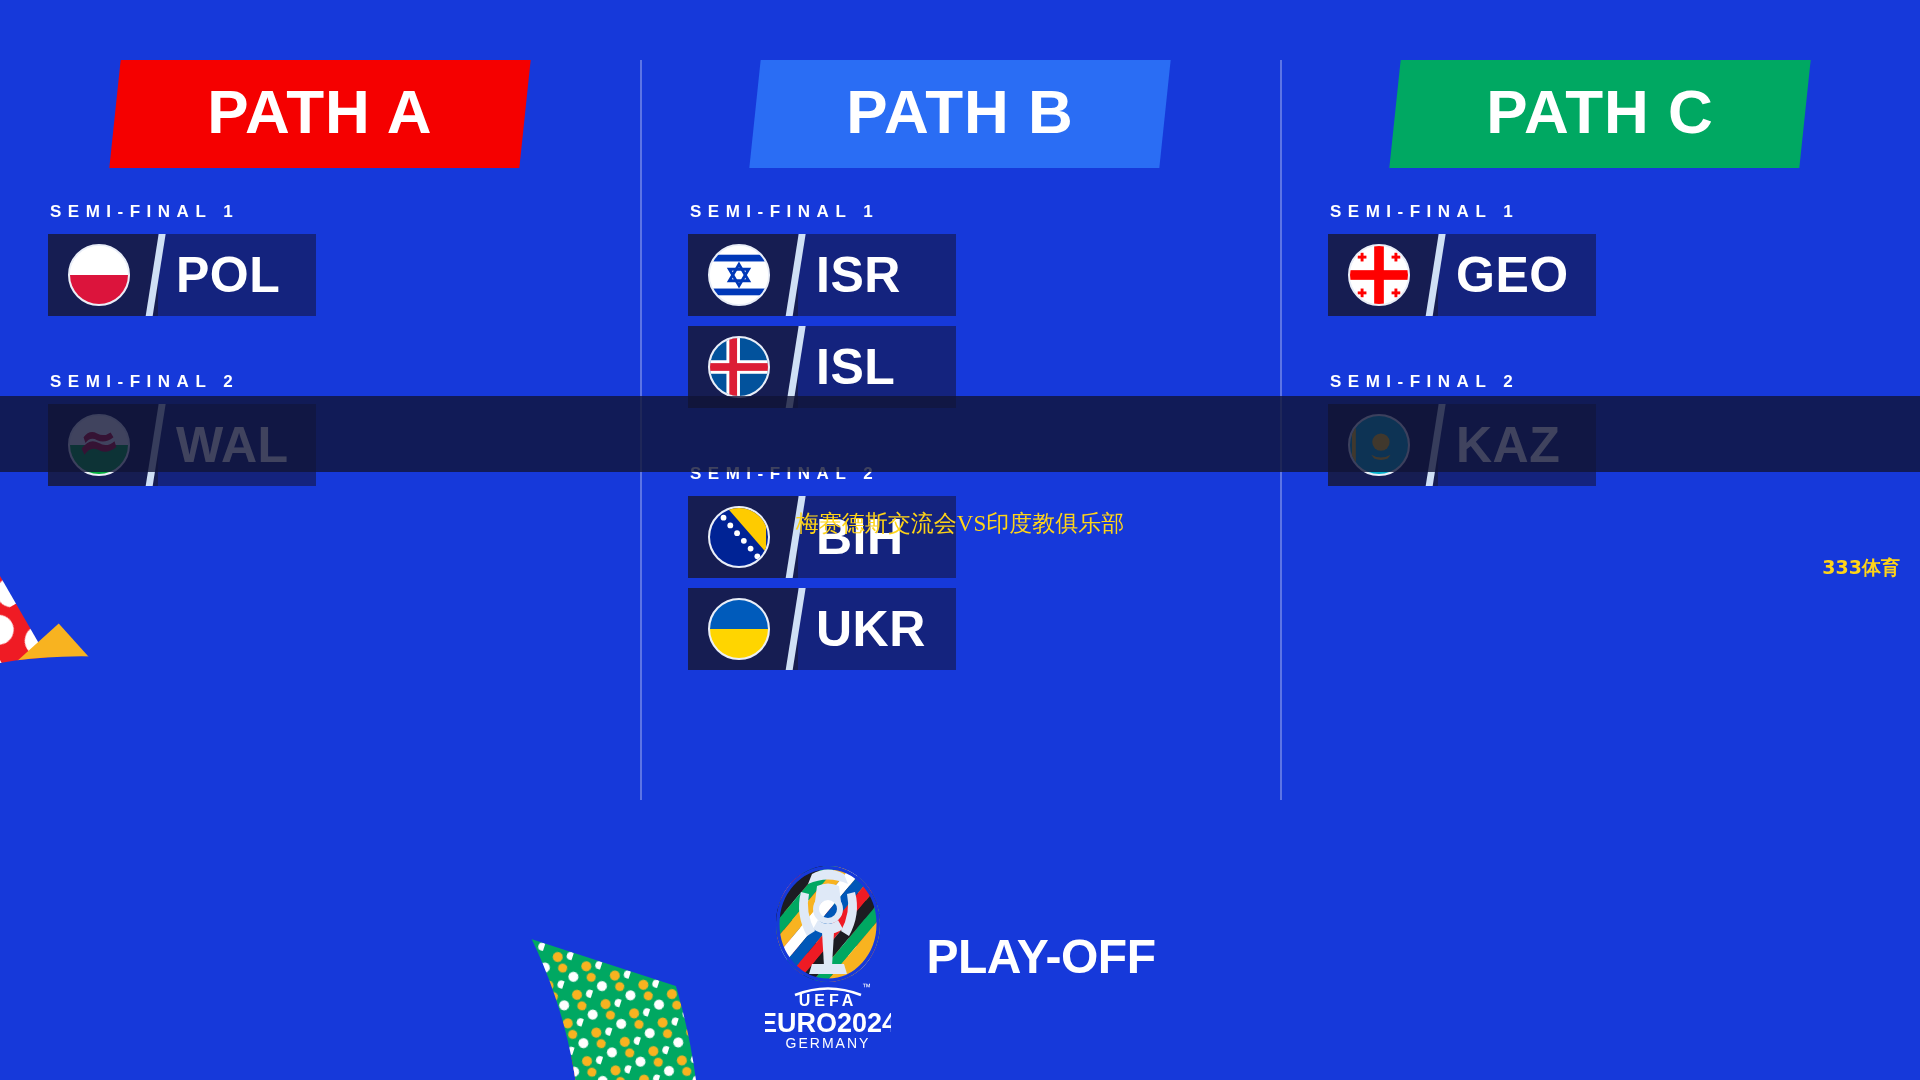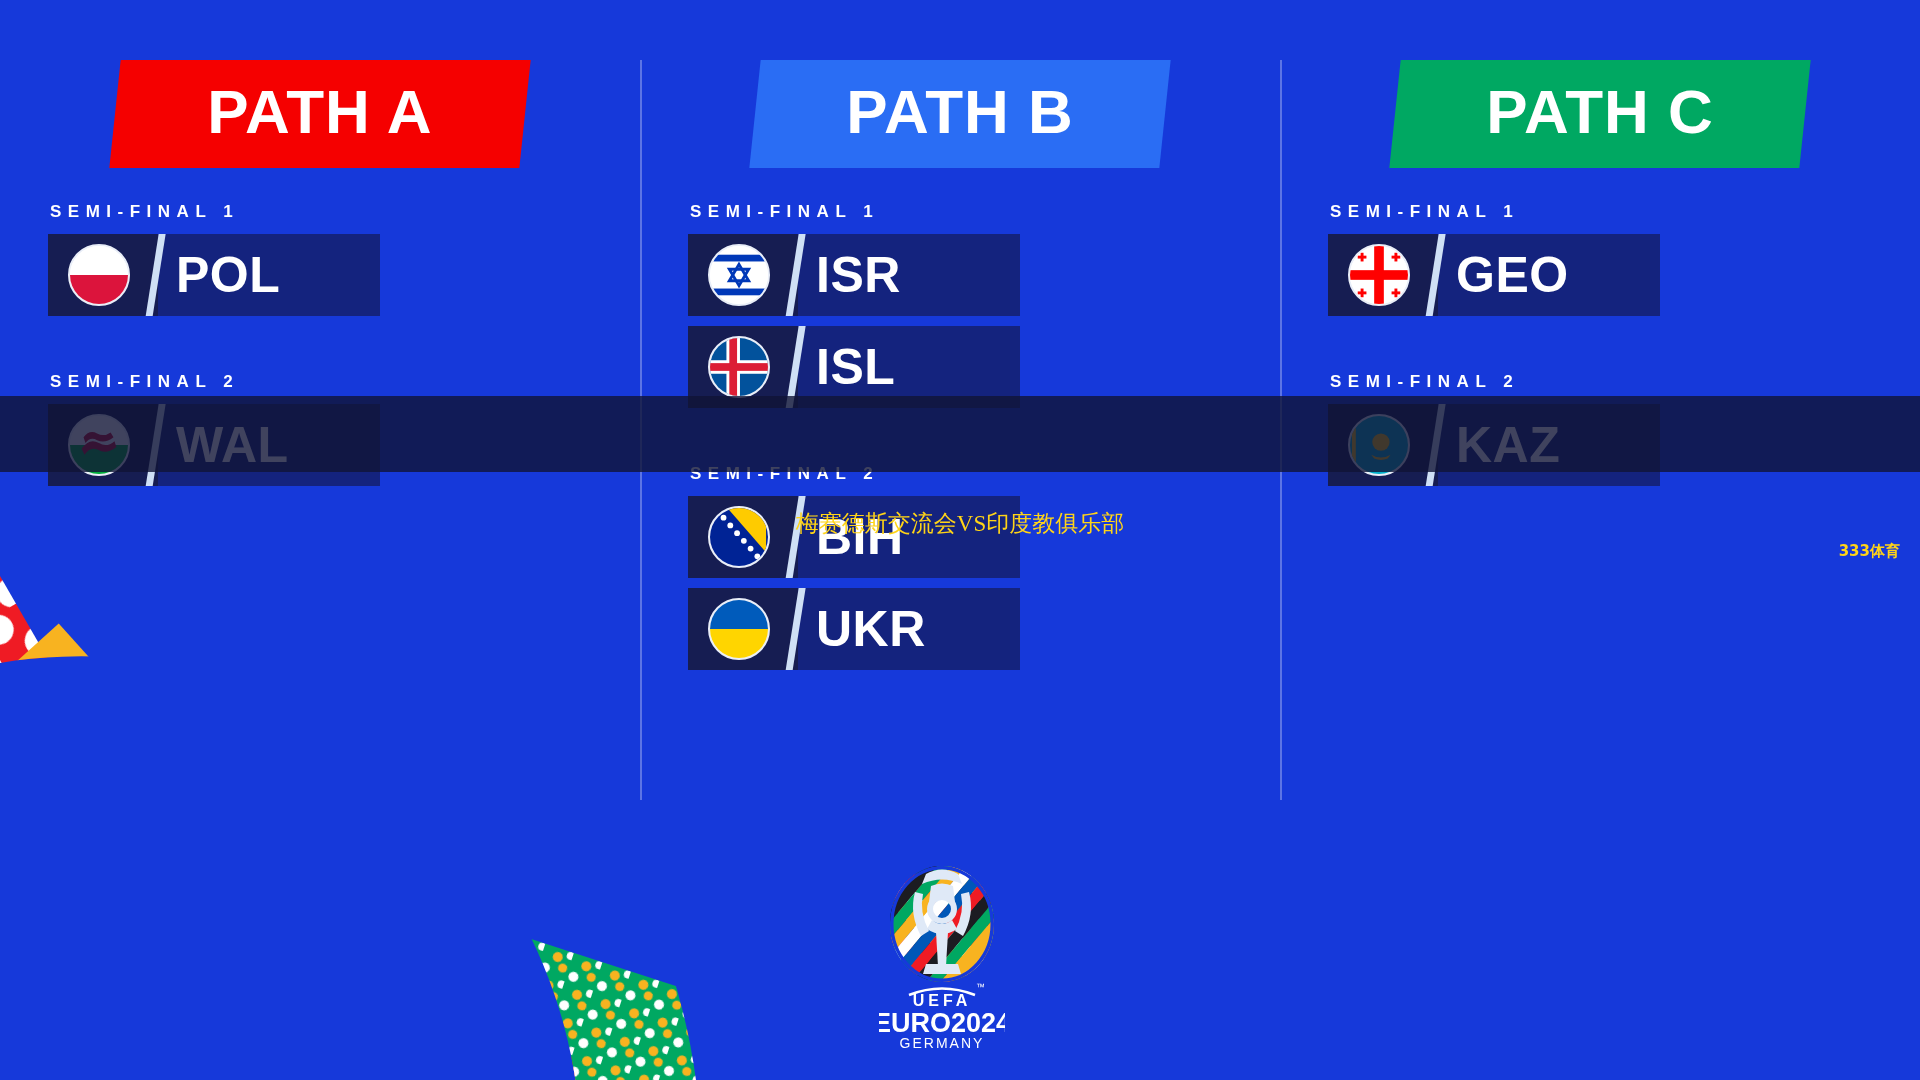--- a/index.html
+++ b/index.html
@@ -44,21 +44,21 @@
   .sf-label {
     margin:34px 8px 12px 50px;
     font-size:17px; font-weight:700; color:#ffffff;
     letter-spacing:6.5px;
   }
   .sf-label.second { margin-top:56px; }
 
   
   .rows { margin-left:48px; }
   .team-row {
-    width:332px; height:82px; margin-bottom:10px;
+    width:268px; height:82px; margin-bottom:10px;
     position:relative; overflow:hidden;
     background:#14237e;
     display:flex; align-items:center;
   }
   .row-left {
     position:absolute; left:0; top:0; bottom:0; width:110px;
     background:#161d52;
   }
   .row-slash {
     position:absolute; left:104px; top:-6px; width:7px; height:96px;
@@ -84,22 +84,22 @@
     background:rgba(16,20,54,0.80);
     z-index:8;
   }
   #overlay-caption {
     position:absolute; top:508px; left:0; width:1920px;
     text-align:center; z-index:9;
     color:#ffd417; font-size:23px; font-weight:400;
     font-family:Liberation Serif, serif;
   }
   #overlay-watermark {
-    position:absolute; top:542px; right:20px; z-index:9;
-    color:#ffd417; font-size:15px; font-weight:700;
+    position:absolute; top:555px; right:20px; z-index:9;
+    color:#ffd417; font-size:19px; font-weight:700;
     font-family:"DejaVu Sans", sans-serif;
     text-align:right;
   }
 
   
   #footer {
     position:absolute; left:0; bottom:28px; width:1920px;
     display:flex; align-items:center; justify-content:center; gap:36px;
     z-index:6;
   }
@@ -366,14 +366,15 @@
       <path d="M90 30 q6 22 -6 44 l-8 -5 q10 -19 6 -37 z"></path>
     </g>
     <text x="97" y="128" fill="#ffffff" font-family="'Liberation Sans',sans-serif" font-size="9">™</text>
     <text x="63" y="144" fill="#ffffff" font-family="'Liberation Sans',sans-serif" font-size="16" font-weight="700" letter-spacing="4" text-anchor="middle">UEFA</text>
     <path d="M30 133 q33 -13 66 0" fill="none" stroke="#ffffff" stroke-width="2.5"></path>
     <text x="63" y="170" fill="#ffffff" font-family="'Liberation Sans',sans-serif" font-size="27" font-weight="800" text-anchor="middle">EURO2024</text>
     <text x="63" y="186" fill="#ffffff" font-family="'Liberation Sans',sans-serif" font-size="14" font-weight="400" letter-spacing="2" text-anchor="middle">GERMANY</text>
   </svg>
 
   <div id="playoff-title">
+    <span class="l1">PLAY-OFF</span>
   </div>
 </div>
 
 </body></html>

